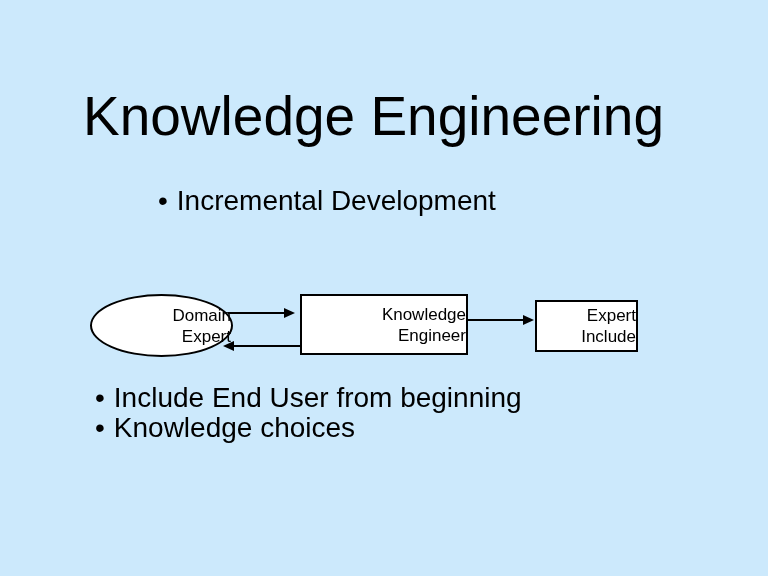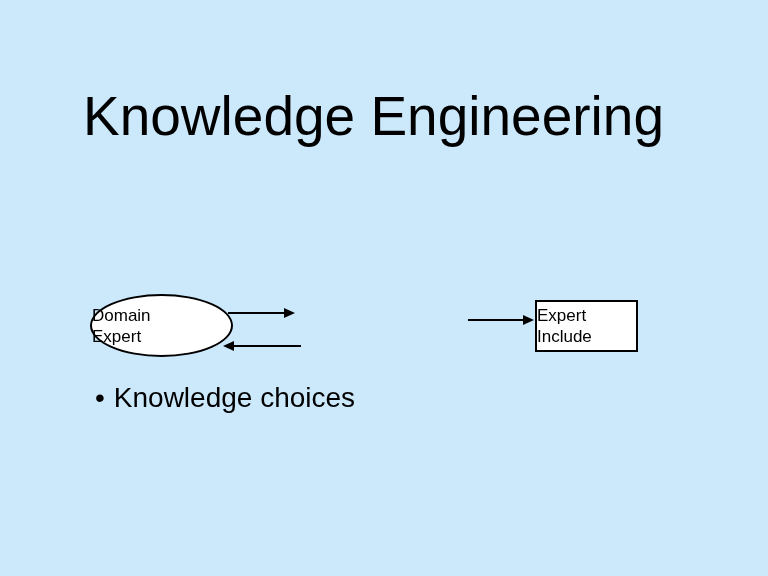--- a/index.html
+++ b/index.html
@@ -39,21 +39,21 @@
   .bottom-bullets { position: absolute; left: 95px; top: 383px; }
   .bottom-bullets .bullet-line { position: static; }
 
   .node {
     position: absolute;
     background: #ffffff;
     border: 2px solid #000000;
     box-sizing: border-box;
     display: flex;
     flex-direction: column;
-    align-items: flex-start;
+    align-items: flex-end;
     justify-content: center;
     font-size: 17px;
     line-height: 21px;
     text-align: center;
   }
   .node.ellipse { border-radius: 50%; border-width: 2px; }
   #node-domain-expert   { left: 90px;  top: 294px; width: 143px; height: 63px; }
   #node-knowledge-engineer { left: 300px; top: 294px; width: 168px; height: 61px; }
   #node-expert-system   { left: 535px; top: 300px; width: 103px; height: 52px; }
 
@@ -64,24 +64,31 @@
     pointer-events: none;
   }
 </style>
 </head>
 <body>
 
 <div class="slide">
 
   <h1 class="title">Knowledge Engineering</h1>
 
+  <div class="bullet-line top-bullet">
+    <span class="dot">•</span><span>Incremental Development</span>
+  </div>
 
   <div class="node ellipse" id="node-domain-expert">
     <span>Domain</span>
     <span>Expert</span>
+  </div>
+  <div class="node" id="node-knowledge-engineer">
+    <span>Knowledge</span>
+    <span>Engineer</span>
   </div>
   <div class="node" id="node-expert-system">
     <span>Expert</span>
     <span>Include</span>
   </div>
 
   <svg class="arrow-layer" width="768" height="576" viewBox="0 0 768 576" xmlns="http://www.w3.org/2000/svg">
     <g>
       <line x1="228" y1="313" x2="286" y2="313" stroke="#000000" stroke-width="2"></line>
       <polygon points="295,313 284,308 284,318" fill="#000000"></polygon>
@@ -91,17 +98,20 @@
       <polygon points="534,320 523,315 523,325" fill="#000000"></polygon>
     </g>
     <g>
       <line x1="301" y1="346" x2="232" y2="346" stroke="#000000" stroke-width="2"></line>
       <polygon points="223,346 234,341 234,351" fill="#000000"></polygon>
     </g>
   </svg>
 
   <div class="bottom-bullets">
     <div class="bullet-line">
+      <span class="dot">•</span><span>Include End User from beginning</span>
+    </div>
+    <div class="bullet-line">
       <span class="dot">•</span><span>Knowledge choices</span>
     </div>
   </div>
 
 </div>
 
 </body></html>

